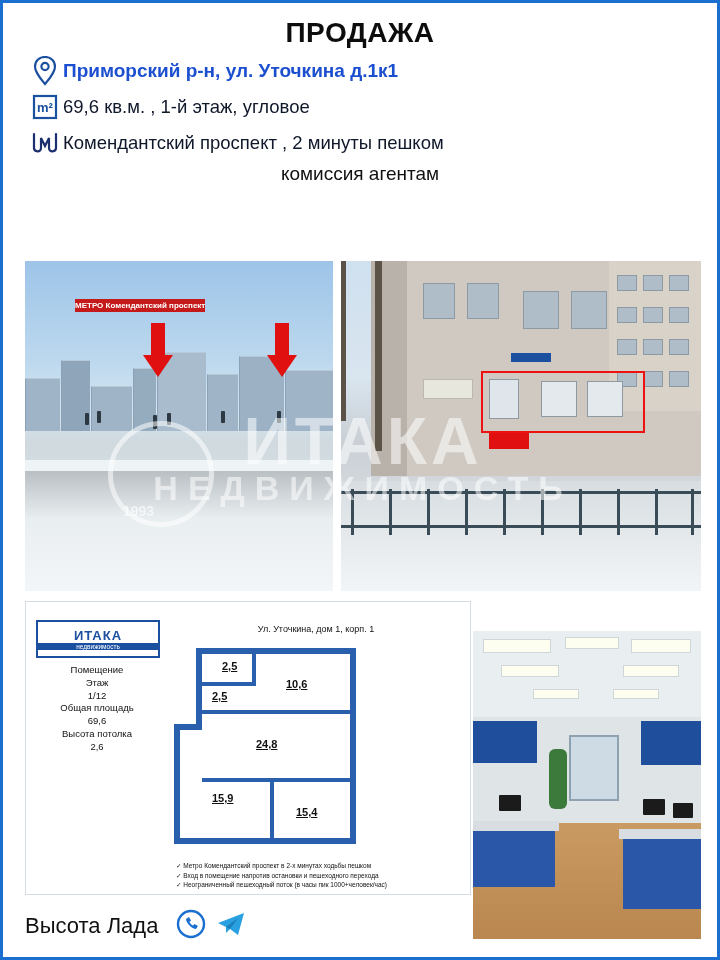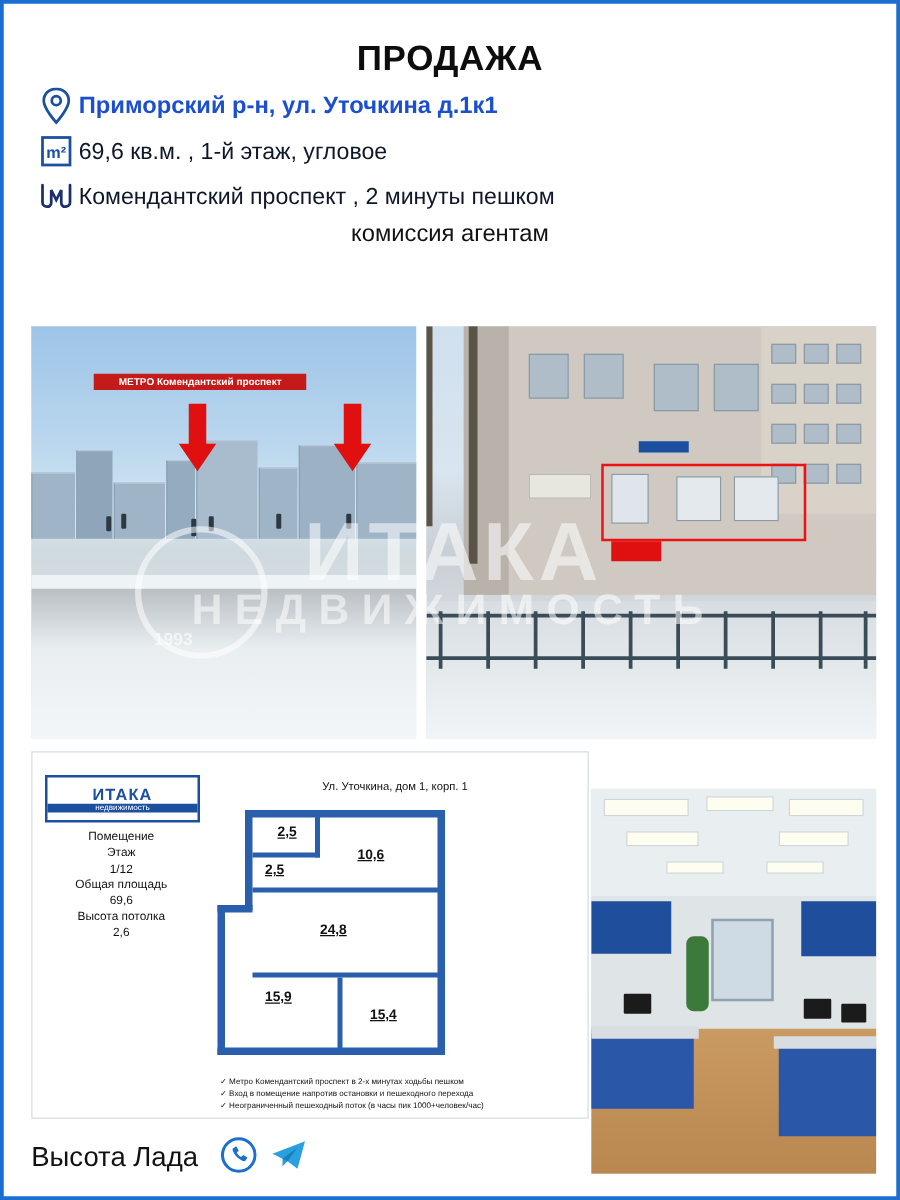--- a/index.html
+++ b/index.html
@@ -18,21 +18,21 @@
     position: relative;
     width: 720px;
     height: 960px;
     border: 3px solid #1b6fd0;
     box-sizing: border-box;
     background: #ffffff;
   }
 
   
   .header {
-    padding: 28px 10px 4px 10px;
+    padding: 14px 10px 4px 10px;
     text-align: center;
   }
   .title {
     font-size: 28px;
     font-weight: bold;
     color: #0d0d0d;
     letter-spacing: 0.5px;
   }
   .info-list {
     margin-top: 6px;
@@ -109,21 +109,21 @@
   .snowbank {
     position: absolute; left: 0; bottom: 105px; width: 100%; height: 26px;
     background: #eef3f6;
   }
   .person {
     position: absolute; width: 4px; height: 12px; background: #2c3942; border-radius: 1px;
   }
   .metro-label {
     position: absolute; left: 50px; top: 38px;
     background: #c41a1a; color: #fff; font-size: 8px; font-weight: bold;
-    padding: 2px 20px; white-space: nowrap; text-align: right;
+    padding: 2px 0; white-space: nowrap; text-align: right;
   }
   .arrow-stem {
     position: absolute; background: #e01010; width: 14px;
   }
   .arrow-head {
     position: absolute; width: 0; height: 0;
     border-left: 15px solid transparent;
     border-right: 15px solid transparent;
     border-top: 22px solid #e01010;
   }

